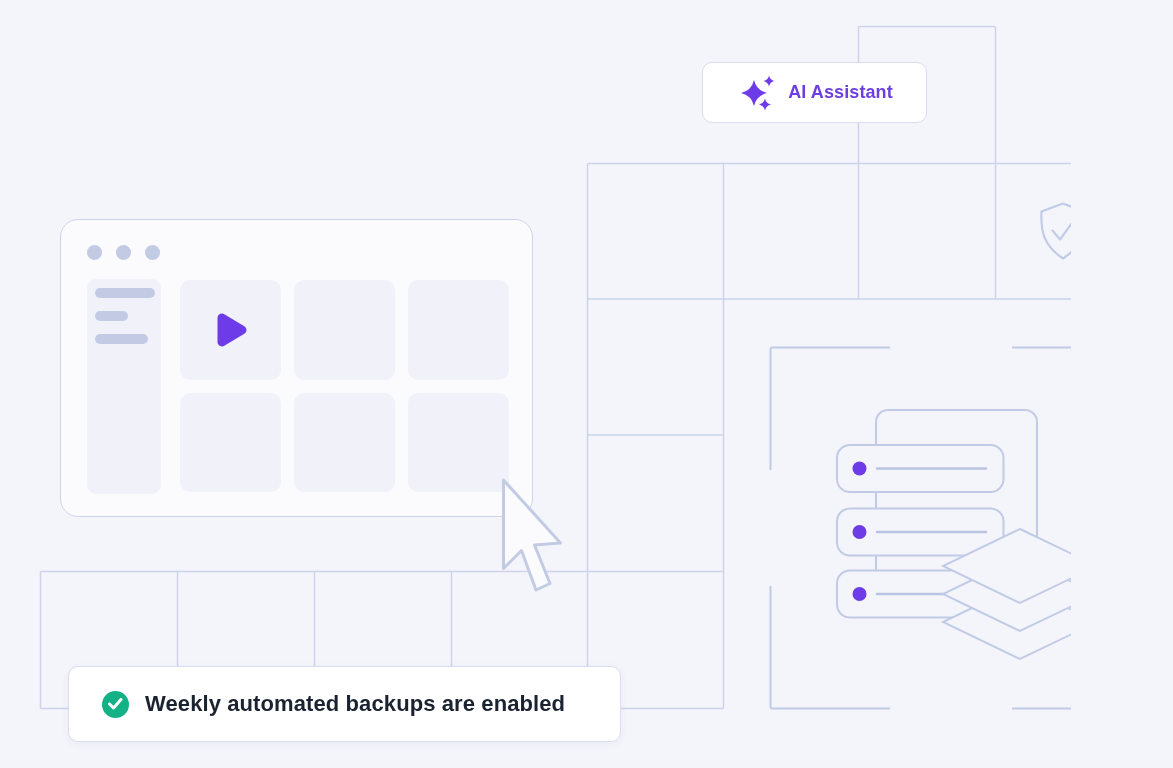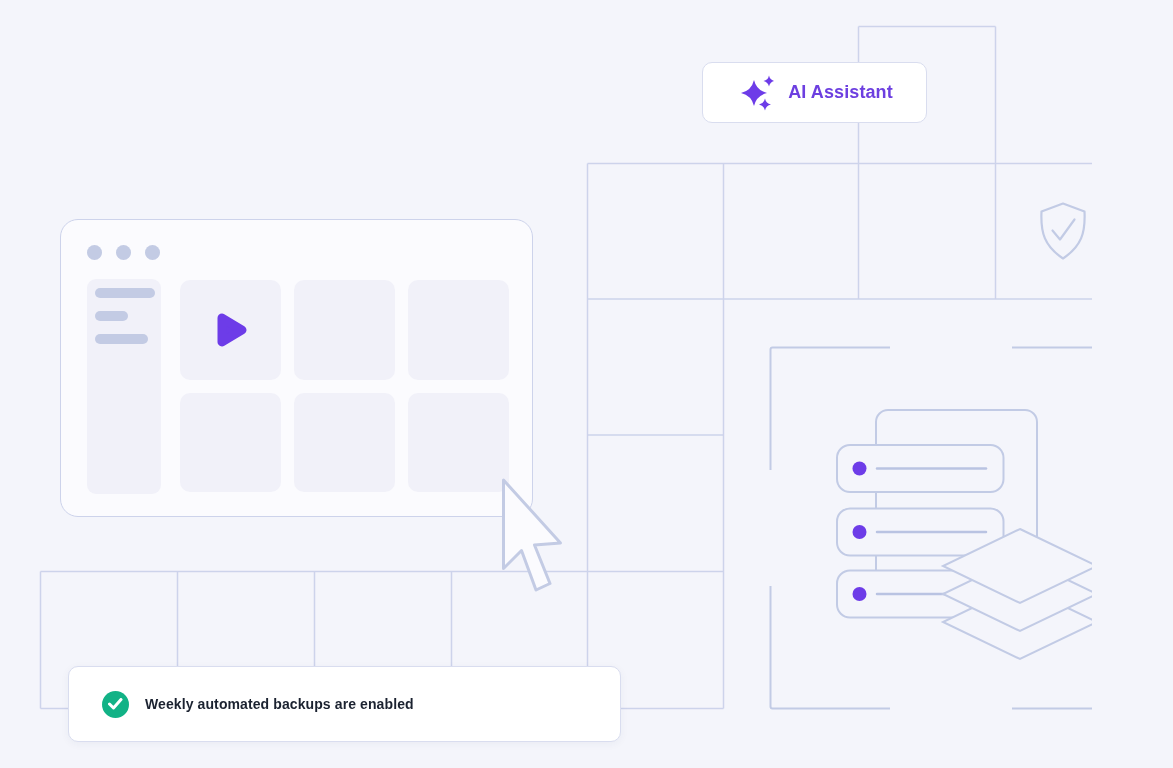--- a/index.html
+++ b/index.html
@@ -7,21 +7,20 @@
     padding: 0;
     background: var(--background, #f4f5fb);
   }
   .stage {
     position: relative;
     width: 1071px;
     height: 768px;
     overflow: hidden;
     background: var(--background, #f4f5fb);
     font-family: "Liberation Sans", sans-serif;
-    padding-left: 21px;
   }
   svg.layer {
     position: absolute;
     left: 0; top: 0;
     width: 1173px; height: 768px;
     display: block;
   }
   
   .grid-line        { stroke: var(--grid-line, #cdd3eb); stroke-width: 1.5; fill: none; }
   .art-stroke       { stroke: var(--stroke, #c2cbe5); stroke-width: 2; fill: none; }
@@ -132,21 +131,21 @@
   .check-circle {
     width: 27px; height: 27px;
     border-radius: 50%;
     background: var(--success, #12b286);
     display: flex;
     align-items: center;
     justify-content: center;
     flex: 0 0 auto;
   }
   .notification .message {
-    font-size: 14px;
+    font-size: 22px;
     font-weight: 700;
     letter-spacing: 0.1px;
     color: var(--text-dark, #1b2230);
   }
 </style>
 </head>
 <body>
 
 <div class="stage">
 

